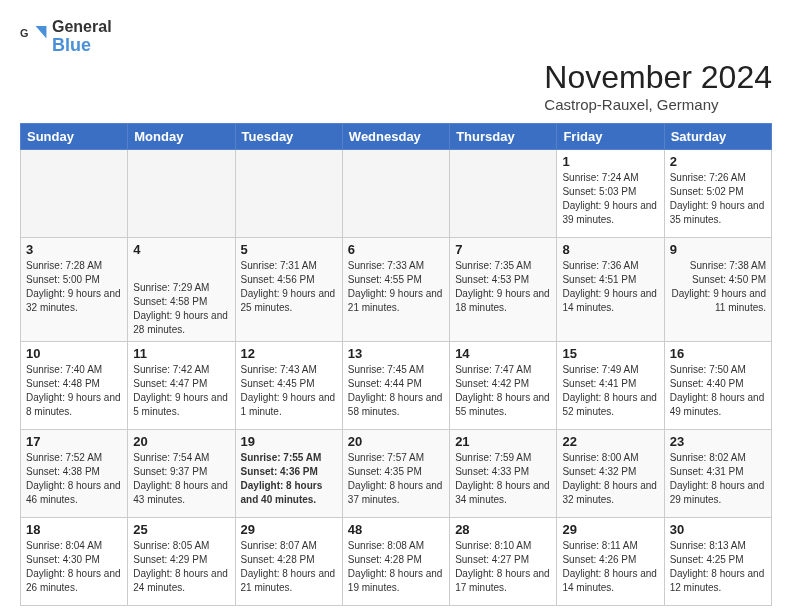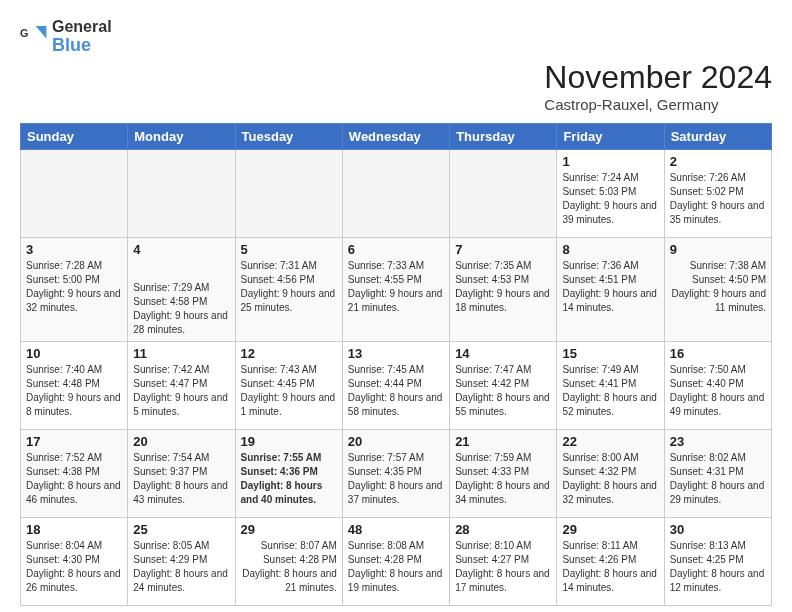--- a/index.html
+++ b/index.html
@@ -292,21 +292,21 @@
 Daylight: 8 hours and 26 minutes.</div>
           </td>
           <td>
             <span class="day-number">25</span>
             <div class="day-info" style="white-space: pre-line;">Sunrise: 8:05 AM
 Sunset: 4:29 PM
 Daylight: 8 hours and 24 minutes.</div>
           </td>
           <td>
             <span class="day-number">29</span>
-            <div class="day-info" style="white-space: pre-line; text-align: right;">Sunrise: 8:07 AM
+            <div class="day-info" style="white-space: pre-line;">Sunrise: 8:07 AM
 Sunset: 4:28 PM
 Daylight: 8 hours and 21 minutes.</div>
           </td>
           <td>
             <span class="day-number">48</span>
             <div class="day-info" style="white-space: pre-line;">Sunrise: 8:08 AM
 Sunset: 4:28 PM
 Daylight: 8 hours and 19 minutes.</div>
           </td>
           <td>

